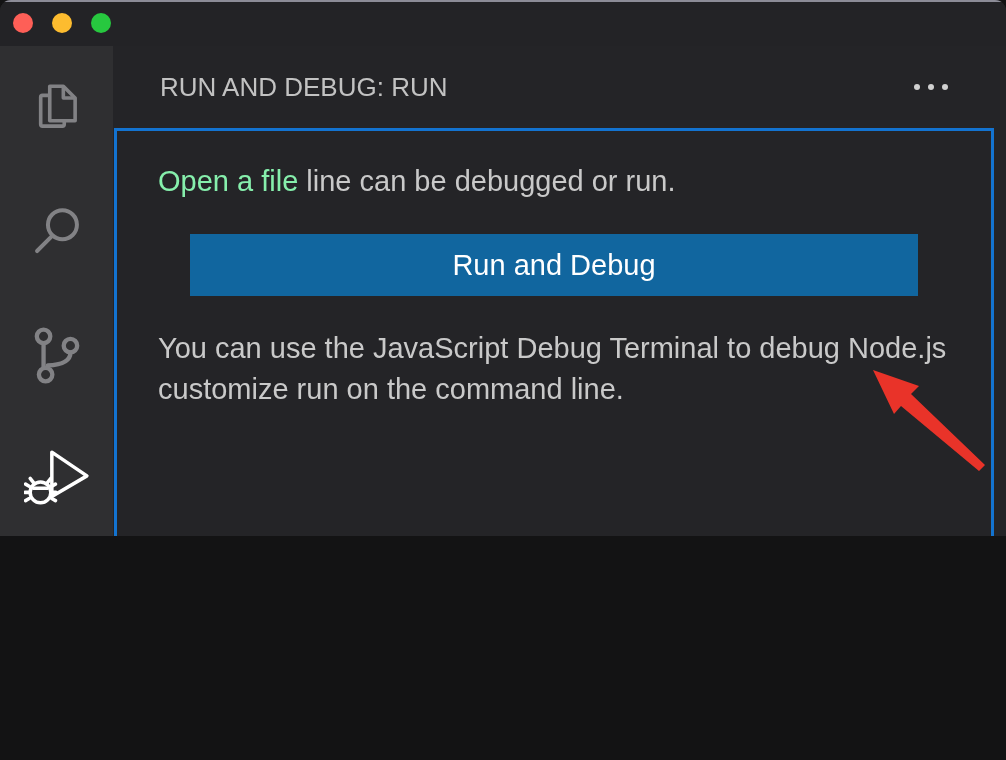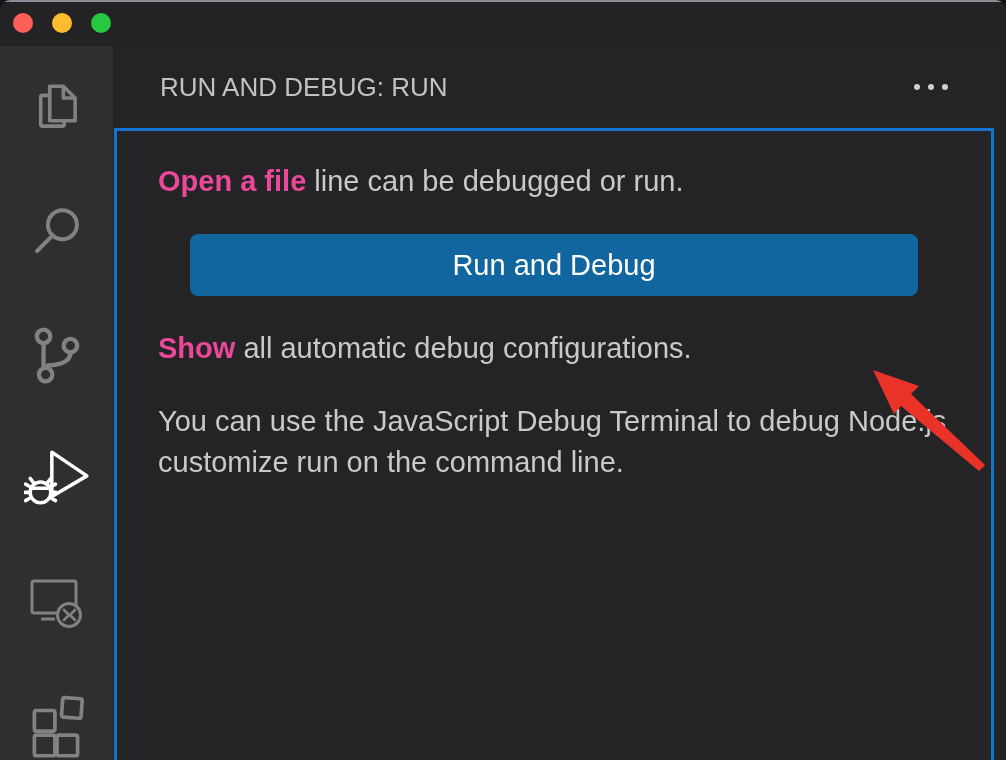--- a/index.html
+++ b/index.html
@@ -1,17 +1,17 @@
 <!DOCTYPE html>
 <html><head>
 <meta charset="utf-8">
 <style>
   html,body{margin:0;padding:0;background:#131314;}
   .window{
-    position:relative;width:1006px;height:760px;overflow:hidden;
+    position:relative;width:1006px;height:536px;overflow:hidden;
     background:#242427;border-radius:11px 11px 0 0;
     font-family:"Liberation Sans",sans-serif;
     -webkit-font-smoothing:antialiased;
   }
   .top-line{position:absolute;top:0;left:0;right:0;height:2px;background:#8c8c97;
     border-radius:11px 11px 0 0;z-index:6;}
   
   .titlebar{position:relative;height:46px;background:#232326;}
   .lights{position:absolute;top:13px;left:13px;display:flex;gap:19px;}
   .light{width:20px;height:20px;border-radius:50%;}
@@ -28,23 +28,23 @@
   
   .side{flex:1;display:flex;flex-direction:column;min-width:0;background:#242427;}
   .side-header{height:82px;flex:none;display:flex;align-items:center;
     justify-content:space-between;padding:0 56px 0 47px;}
   .side-title{font-size:26px;color:#c2c2c2;letter-spacing:0px;white-space:nowrap;}
   .ellipsis{display:flex;gap:8px;align-items:center;cursor:pointer;padding:6px 2px;}
   .ellipsis i{width:6px;height:6px;border-radius:50%;background:#d0d0d0;display:block;}
   .viewlet{flex:1;margin:0 12px 0 1px;border:3px solid #1373d0;border-bottom:none;
     padding:30px 41px 0;overflow:hidden;background:#242427;}
   .viewlet p{margin:0 0 32px;font-size:29px;line-height:41px;color:#c9c9c9;}
-  .viewlet a{color:#ec4899;cursor:pointer;text-decoration:none;font-weight:bold;}
+  .viewlet a{color:#86efac;cursor:pointer;text-decoration:none;}
   .vbtn{display:block;width:calc(100% - 64px);margin:0 32px 32px;height:62px;
-    background:#11669f;color:#ffffff;font-size:29px;border:none;border-radius:8px;
+    background:#11669f;color:#ffffff;font-size:29px;border:none;border-radius:0;
     font-family:"Liberation Sans",sans-serif;cursor:pointer;line-height:62px;padding:0;}
   
   .overlay{position:absolute;top:0;left:0;width:1006px;height:760px;
     pointer-events:none;z-index:10;}
 </style>
 </head>
 <body>
 
 <div class="window">
   <div class="top-line"></div>
@@ -121,21 +121,20 @@
         <span class="side-title">RUN AND DEBUG: RUN</span>
         <span class="ellipsis">
           <i></i>
             <i></i>
             <i></i>
         </span>
       </div>
       <div class="viewlet">
           <p><a>Open a file</a><span> line can be debugged or run.</span></p>
           <button class="vbtn">Run and Debug</button>
-          <p><a>Show</a><span> all automatic debug configurations.</span></p>
           <p><span>You can use the JavaScript Debug Terminal to debug Node.js customize run on the command line.</span></p>
         </div>
     </div>
   </div>
 
   <svg class="overlay" viewBox="0 0 1006 760">
     <polygon fill="#e93329" points="873,370 919,386 911,394 985,465 979,471 901,406 894,414"></polygon>
   </svg>
 </div>
 

